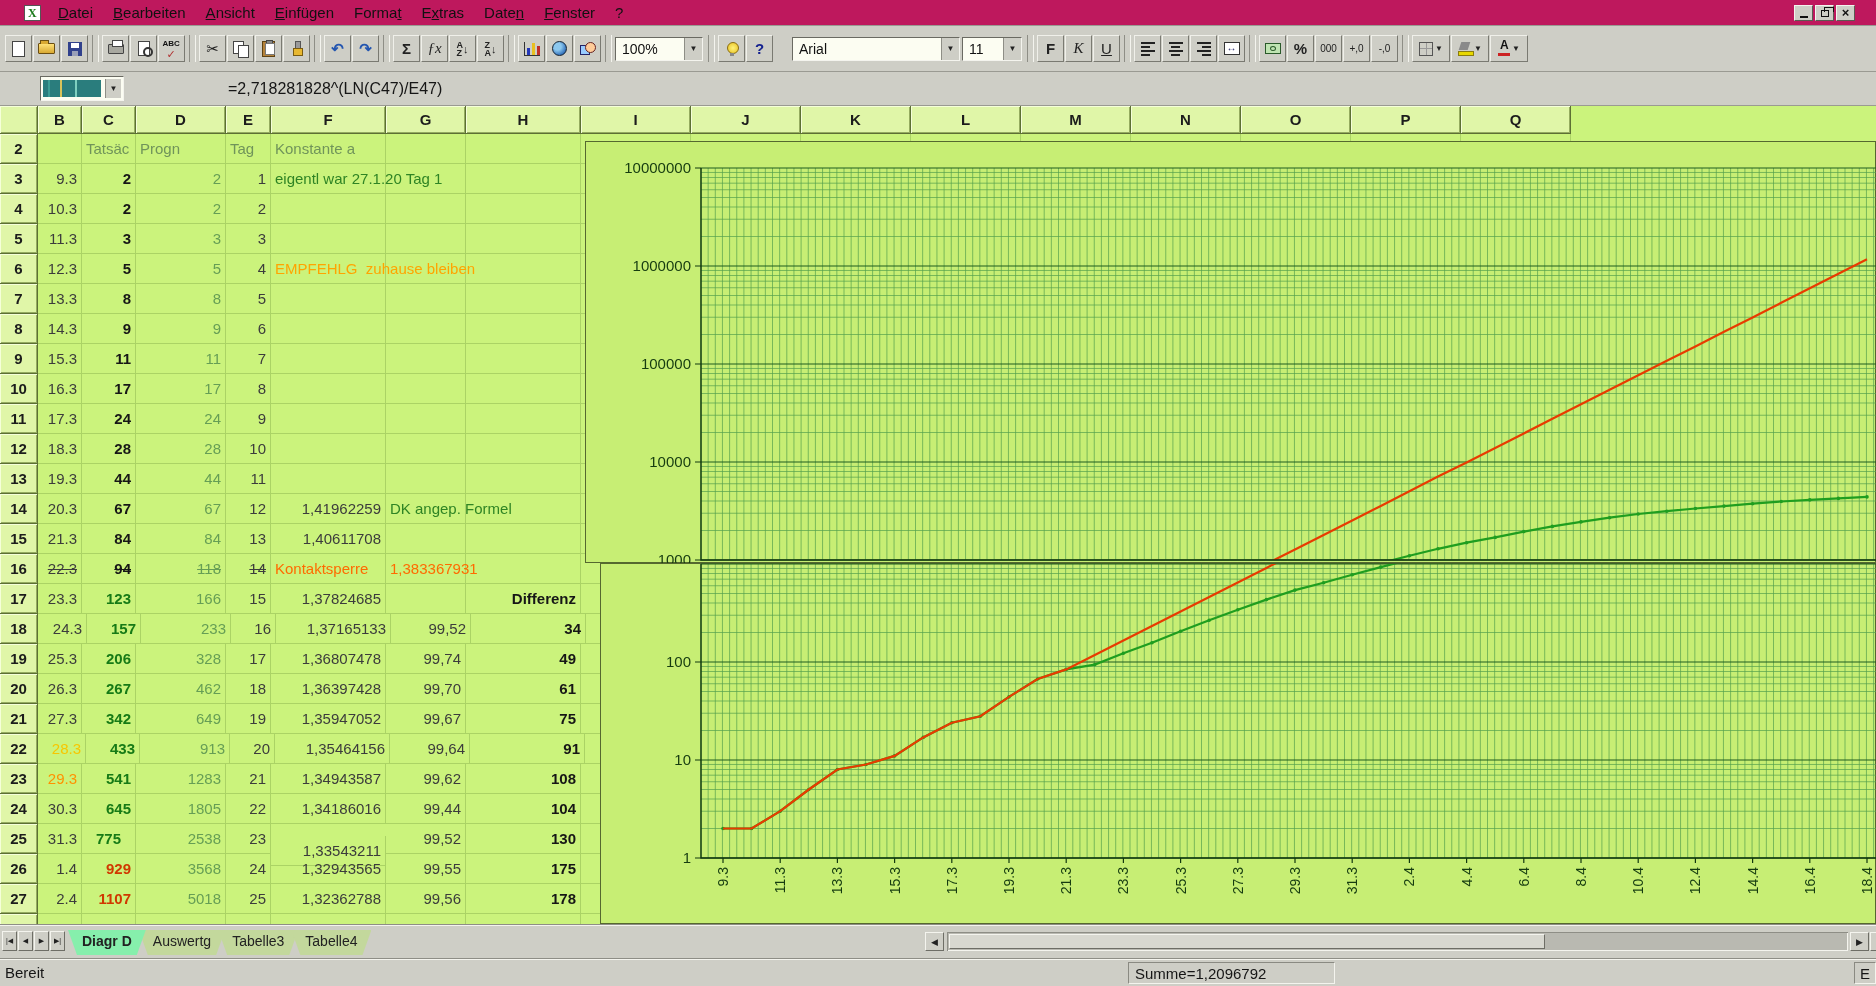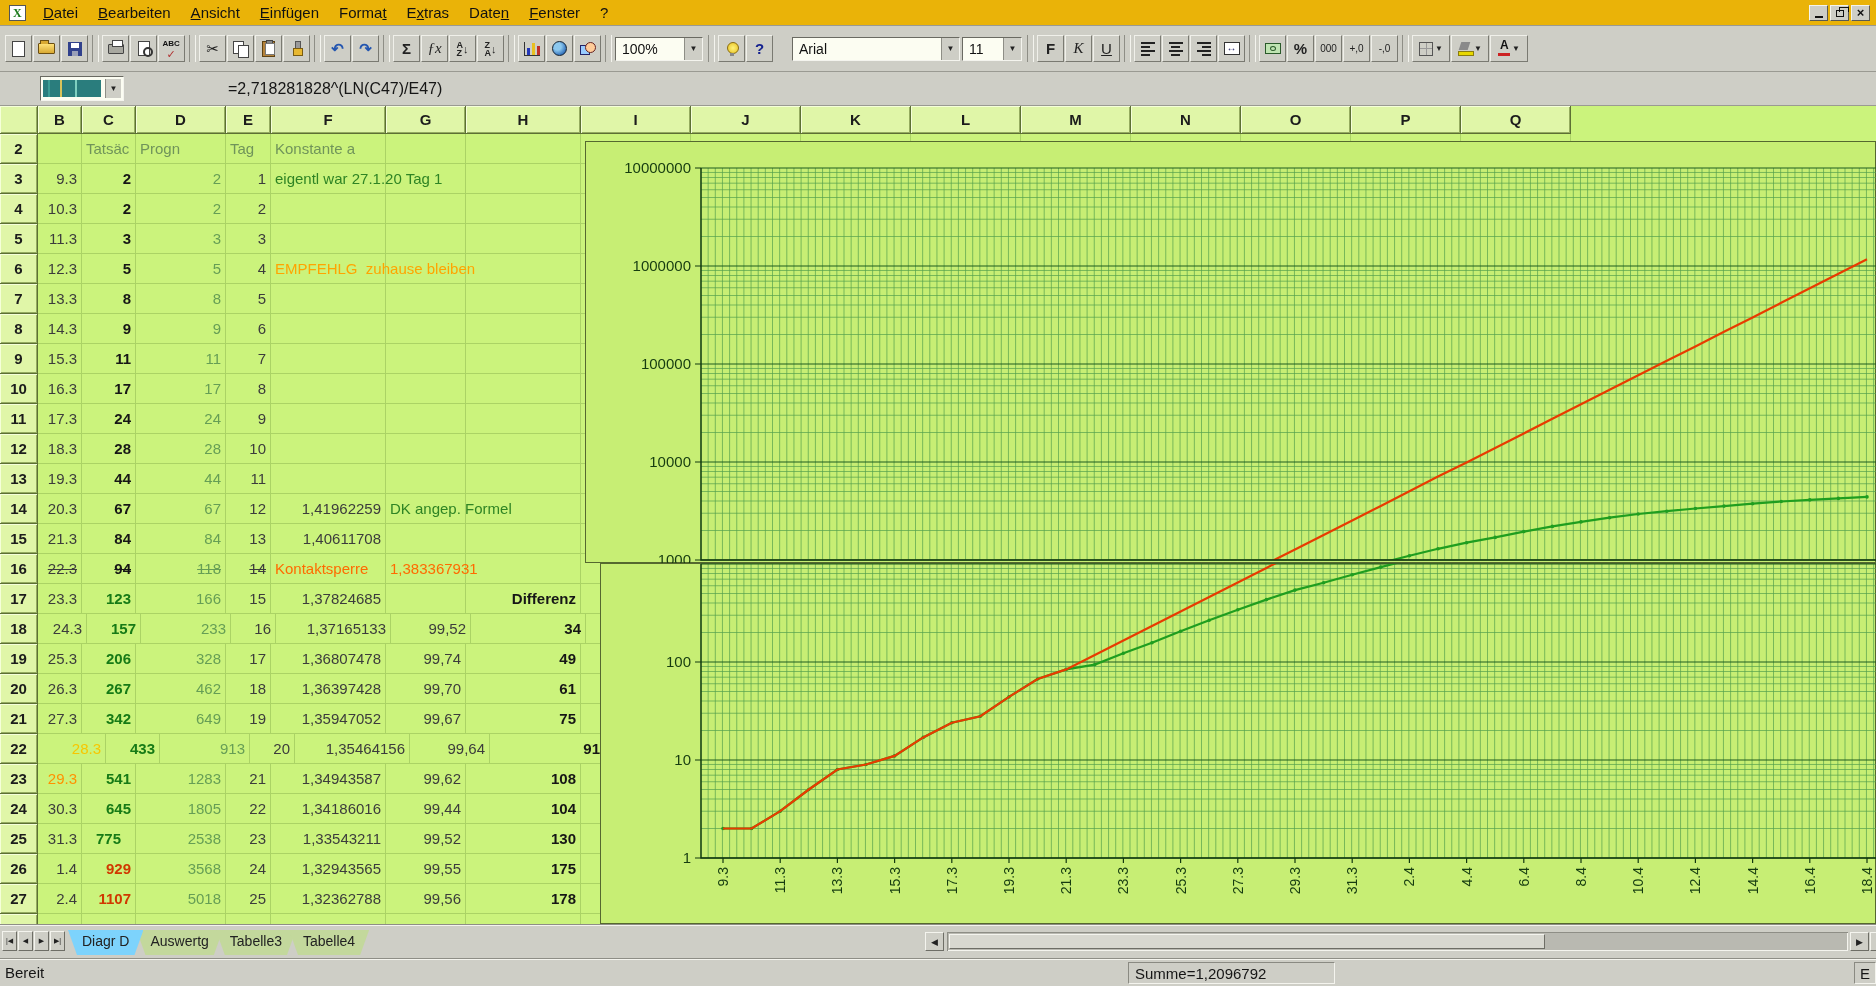--- a/index.html
+++ b/index.html
@@ -1,22 +1,22 @@
 <!DOCTYPE html>
 <html><head>
 <meta charset="utf-8">
 <style>
   *{margin:0;padding:0;box-sizing:border-box}
   html,body{width:1876px;height:986px;overflow:hidden}
   body{font-family:"Liberation Sans",sans-serif;background:#cecec6}
   #app{position:relative;width:1876px;height:986px;overflow:hidden}
 
   
-  #menubar{position:absolute;left:0;top:0;width:100%;height:26px;background:#eab308;
-    border-bottom:1px solid #9a9a92;display:flex;align-items:center;padding:0 5px}
+  #menubar{position:absolute;left:0;top:0;width:100%;height:26px;background:#be185d;
+    border-bottom:1px solid #9a9a92;display:flex;align-items:center;padding:0 20px}
   #appicon{width:17px;height:16px;margin:0 7px 0 4px;background:#fff;border:1px solid #555;
     position:relative;display:inline-block;flex:none}
   #appicon::before{content:"X";position:absolute;left:3px;top:0;font-size:12px;font-weight:bold;
     color:#1a7a1a;font-family:"Liberation Serif",serif;line-height:14px}
   #menu-items{display:flex;align-items:center}
   .menu-item{padding:3px 10px;font-size:15px;color:#111;cursor:default;white-space:nowrap}
   .menu-item .u{text-decoration:underline}
   #win-controls{margin-left:auto;display:flex;gap:2px;padding-right:1px}
   .winbtn{width:19px;height:16px;background:#cecec6;border:1px solid;
     border-color:#f4f4ee #5a5a52 #5a5a52 #f4f4ee;display:flex;align-items:center;justify-content:center}
@@ -153,21 +153,21 @@
   
   #tabbar{position:absolute;left:0;top:924px;width:100%;height:34px;background:#cecec6;
     border-top:1px solid #8e8e86;box-shadow:inset 0 1px 0 #f4f4ee}
   #tabnav{position:absolute;left:2px;top:6px;display:flex}
   .navbtn{width:15px;height:20px;background:#cecec6;border:1px solid;margin-right:1px;
     border-color:#f4f4ee #6e6e66 #6e6e66 #f4f4ee;display:flex;align-items:center;justify-content:center;
     font-size:7px;color:#222;white-space:nowrap}
   #tabs{position:absolute;left:68px;top:5px;display:flex}
   .tab{height:25px;padding:3px 14px 0 14px;font-size:14px;color:#222;margin-right:-7px;
     clip-path:polygon(0 0,100% 0,calc(100% - 9px) 100%,9px 100%);background:#c3d89c}
-  .tab.active{background:#7dd3fc;font-weight:normal;position:relative;z-index:2}
+  .tab.active{background:#86efac;font-weight:bold;position:relative;z-index:2}
   .sbbtn{position:absolute;top:7px;width:19px;height:19px;background:#cecec6;border:1px solid;
     border-color:#f4f4ee #6e6e66 #6e6e66 #f4f4ee;display:flex;align-items:center;justify-content:center;
     font-size:9px;color:#222}
   #hsb-left{left:925px}
   #hsb-right{left:1850px}
   #hsb-track{position:absolute;left:947px;top:7px;width:901px;height:19px;background:#b9b9b1;
     box-shadow:inset 1px 1px 0 #8e8e86,inset -1px -1px 0 #f4f4ee}
   #hsb-thumb{position:absolute;left:2px;top:2px;width:596px;height:15px;background:#d8d8d0;
     border:1px solid;border-color:#f4f4ee #6e6e66 #6e6e66 #f4f4ee}
   #hsb-corner{position:absolute;left:1870px;top:7px;width:6px;height:19px;background:#cecec6;
@@ -977,21 +977,21 @@
           <div class="cell" style="width: 110px;"></div>
           <div class="cell" style="width: 110px;"></div>
           <div class="cell" style="width: 110px;"></div>
           <div class="cell" style="width: 110px;"></div>
           <div class="cell" style="width: 110px;"></div>
           <div class="cell" style="width: 110px;"></div>
           <div class="cell" style="width: 110px;"></div>
           <div class="cell" style="width: 110px;"></div>
         </div>
         <div class="grow">
-          <div class="cell ar" style="width: 68px;">
+          <div class="cell ar" style="width: 48px;">
             <span class="txt t-dateY">28.3</span>
           </div>
           <div class="cell ar" style="width: 54px;">
             <span class="txt t-actG">433</span>
           </div>
           <div class="cell ar" style="width: 90px;">
             <span class="txt t-prog">913</span>
           </div>
           <div class="cell ar" style="width: 45px;">
             <span class="txt t-day">20</span>
@@ -1085,21 +1085,21 @@
           </div>
           <div class="cell ar" style="width: 54px; justify-content: center;">
             <span class="txt t-actG">775</span>
           </div>
           <div class="cell ar" style="width: 90px;">
             <span class="txt t-prog">2538</span>
           </div>
           <div class="cell ar" style="width: 45px;">
             <span class="txt t-day">23</span>
           </div>
-          <div class="cell ar" style="width: 115px;">
+          <div class="cell ar" style="width: 115px; margin-top: 12px;">
             <span class="txt t-const">1,33543211</span>
           </div>
           <div class="cell ar" style="width: 80px;">
             <span class="txt t-pct">99,52</span>
           </div>
           <div class="cell ar" style="width: 115px;">
             <span class="txt t-diff">130</span>
           </div>
           <div class="cell" style="width: 110px;"></div>
           <div class="cell" style="width: 110px;"></div>

